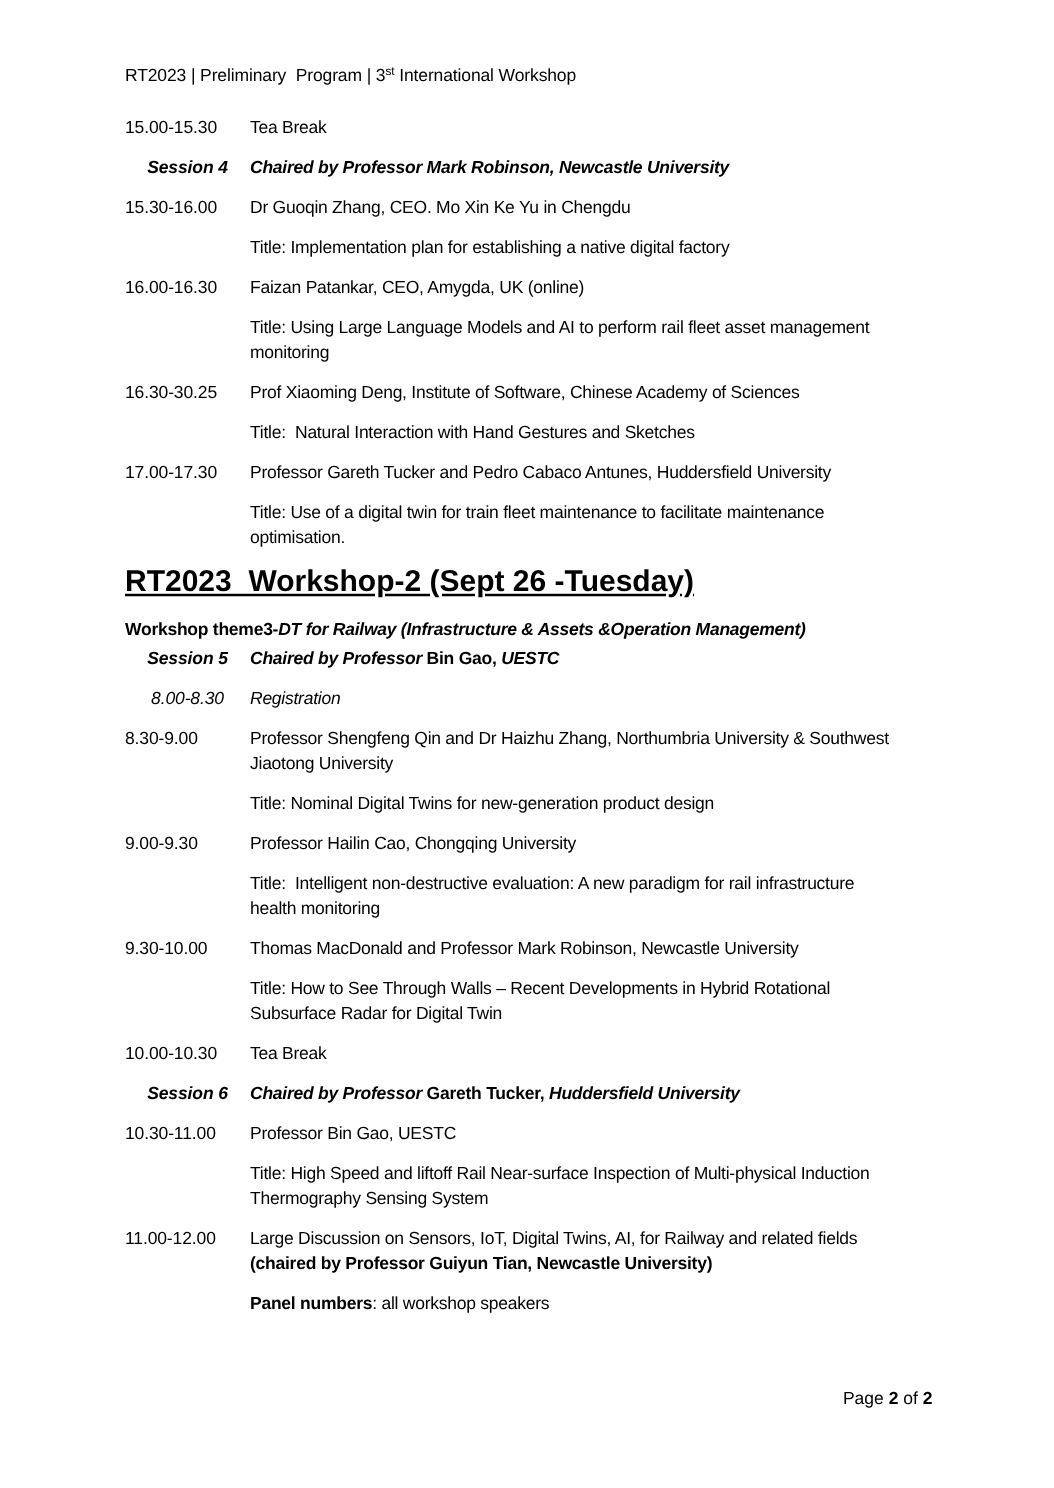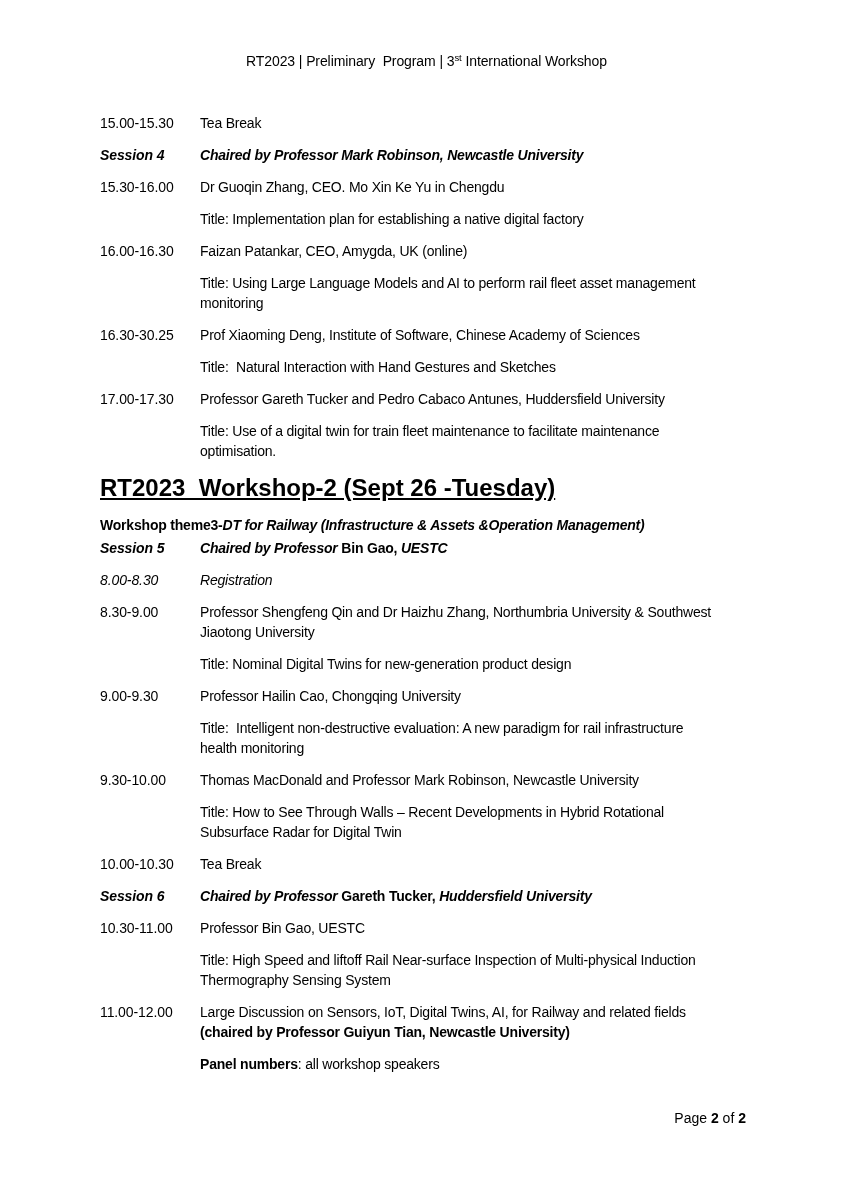--- a/index.html
+++ b/index.html
@@ -14,40 +14,39 @@
     overflow: hidden;
   }
   .content {
     position: absolute;
     left: 100px;
     right: 90px;
     top: 48px;
   }
   .hdr {
     line-height: 20px;
-    margin-bottom: 42px;
+    margin-bottom: 21px;
     white-space: pre-wrap;
     letter-spacing: -0.1px;
-    text-align: center;
   }
   .row { display: flex; margin-bottom: 12px; }
   .time {
     flex: 0 0 100px;
     width: 100px;
     line-height: 20px;
     letter-spacing: -0.1px;
   }
   .desc {
     flex: 1;
     line-height: 20px;
     white-space: pre-wrap;
     letter-spacing: -0.2px;
   }
   .b { font-weight: 700; }
-  .i { font-style: italic; }
+  .i { font-style: italic; text-align: center; }
   .sup { font-size: 9.5px; vertical-align: 5px; }
   .heading {
     font-size: 24px;
     font-weight: 700;
     text-decoration: underline;
     line-height: 26px;
     margin: 14px 0 14px 0;
     white-space: pre-wrap;
   }
   .theme {

